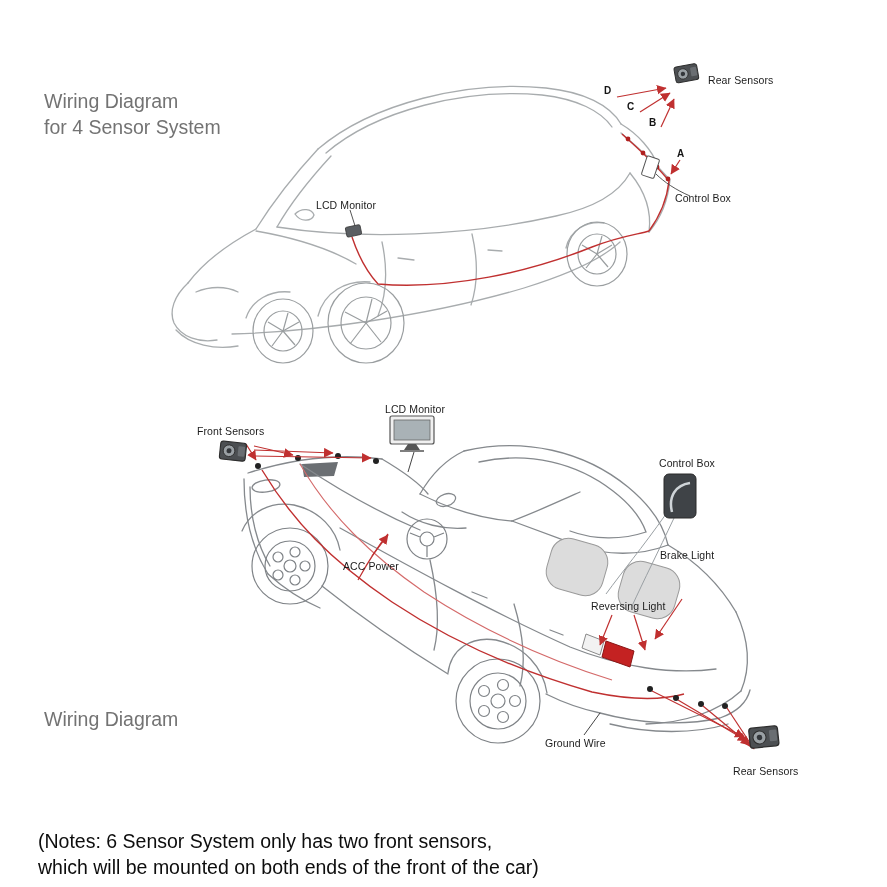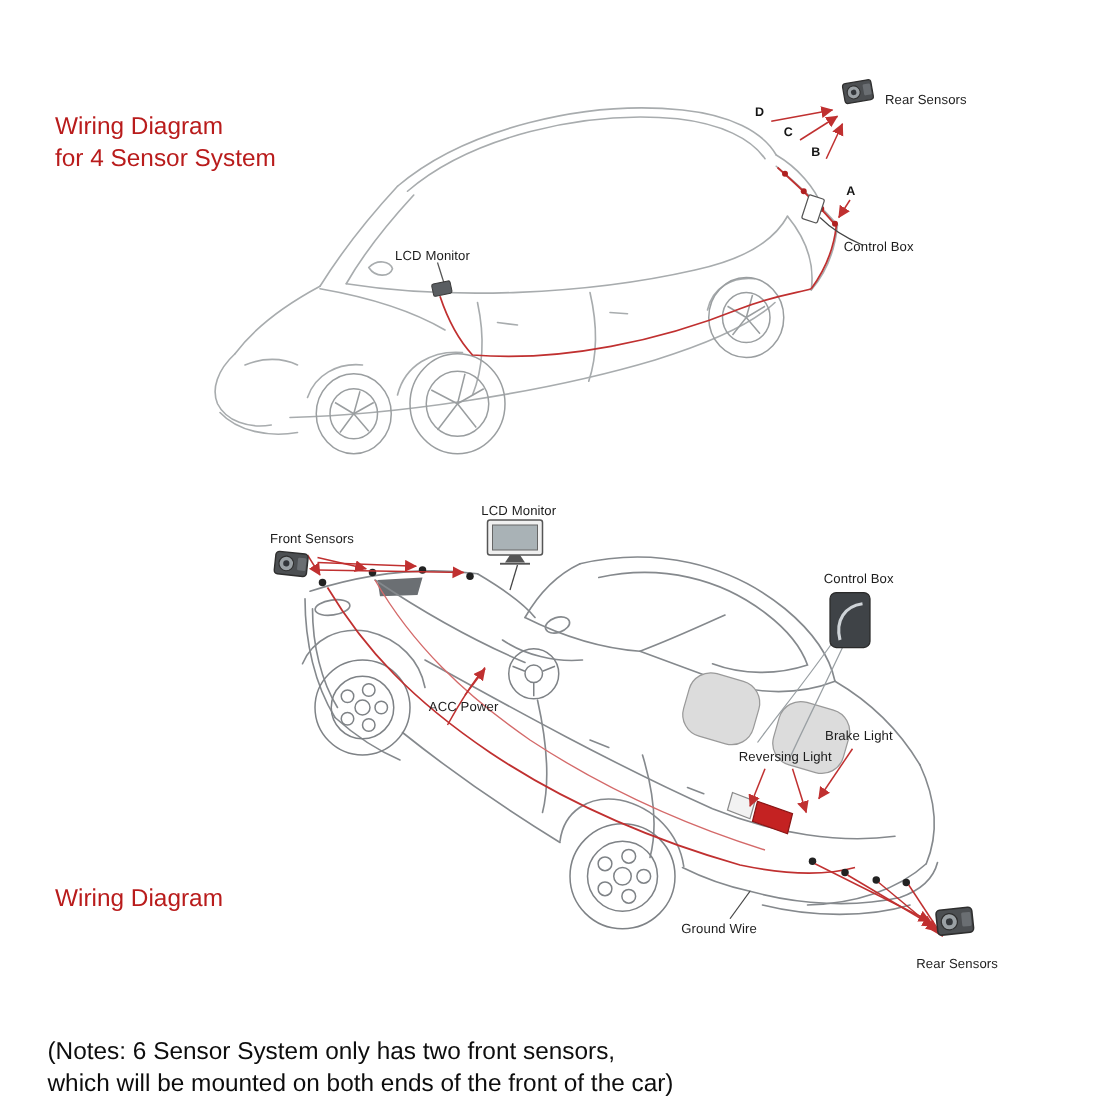--- a/index.html
+++ b/index.html
@@ -3,21 +3,21 @@
 <meta charset="utf-8">
 <style>
   html,body { margin:0; padding:0; background:#fff; }
   .page {
     position:relative; width:887px; height:887px; background:#ffffff;
     font-family:"Liberation Sans", sans-serif; overflow:hidden; color:#1a1a1a;
   }
   .svg-layer { position:absolute; left:0; top:0; width:887px; height:887px; }
   .lbl { position:absolute; font-size:10.5px; color:#1c1c1c; white-space:nowrap; letter-spacing:0.1px; }
   .letter { position:absolute; font-size:10px; font-weight:bold; color:#141414; }
-  .title { position:absolute; font-size:19.5px; line-height:26px; color:#b91c1c; }
+  .title { position:absolute; font-size:19.5px; line-height:26px; color:#737373; }
   .note { position:absolute; font-size:19.5px; line-height:26px; color:#0d0d0d; }
 </style>
 </head>
 <body>
 
 <div class="page">
 
   <svg class="svg-layer" viewBox="0 0 887 887">
     <defs>
       <marker id="ar" markerWidth="9" markerHeight="9" refX="7.5" refY="4" orient="auto">
@@ -245,25 +245,25 @@
 
   <div class="lbl" style="left:708px; top:74px;">Rear Sensors</div>
   <div class="letter" style="left:604px; top:85px;">D</div>
   <div class="letter" style="left:627px; top:101px;">C</div>
   <div class="letter" style="left:649px; top:117px;">B</div>
   <div class="letter" style="left:677px; top:148px;">A</div>
   <div class="lbl" style="left:675px; top:192px;">Control Box</div>
   <div class="lbl" style="left:316px; top:199px;">LCD Monitor</div>
 
   <div class="lbl" style="left:385px; top:403px;">LCD Monitor</div>
-  <div class="lbl" style="left:216px; top:425px;">Front Sensors</div>
+  <div class="lbl" style="left:197px; top:425px;">Front Sensors</div>
   <div class="lbl" style="left:659px; top:457px;">Control Box</div>
   <div class="lbl" style="left:343px; top:560px;">ACC Power</div>
   <div class="lbl" style="left:591px; top:600px;">Reversing Light</div>
-  <div class="lbl" style="left:660px; top:583px;">Brake Light</div>
+  <div class="lbl" style="left:660px; top:549px;">Brake Light</div>
   <div class="lbl" style="left:545px; top:737px;">Ground Wire</div>
   <div class="lbl" style="left:733px; top:765px;">Rear Sensors</div>
 
   <div class="title" style="left:44px; top:706px;">
     <div>Wiring Diagram</div>
   </div>
 
   <div class="note" style="left:38px; top:828px;">
     <div>(Notes: 6 Sensor System only has two front sensors,</div>
     <div>which will be mounted on both ends of the front of the car)</div>

